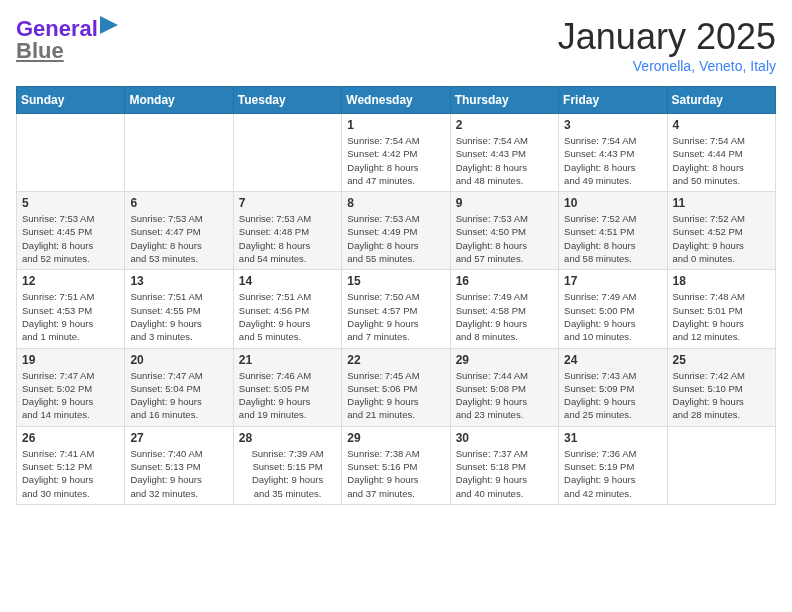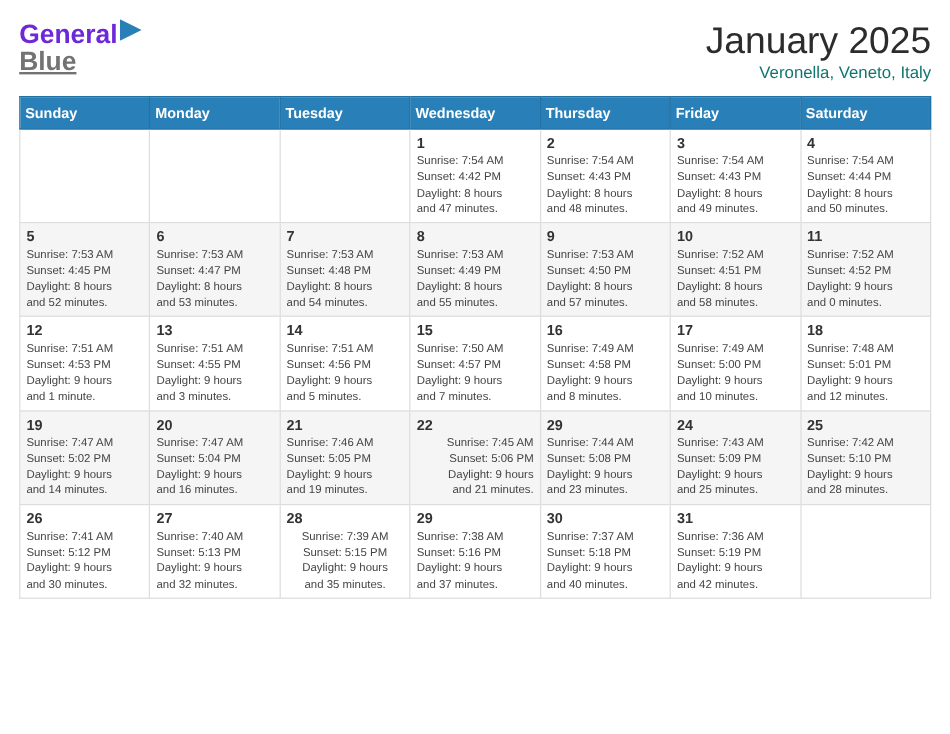--- a/index.html
+++ b/index.html
@@ -20,27 +20,27 @@
       display: flex;
       flex-direction: column;
       align-items: flex-start;
     }
     .logo-general { color: #2c3e6b; }
     .logo-blue { color: #2980b9; }
     .title-block {
       text-align: right;
     }
     .title-block h1 {
-      font-size: 31px;
+      font-size: 36px;
       color: #2c2c2c;
       font-weight: normal;
     }
     .title-block h2 {
       font-size: 14px;
-      color: #0f766e;
+      color: #3b82f6;
       font-weight: normal;
     }
     .calendar {
       width: 100%;
       border-collapse: collapse;
       border: 1px solid #ccc;
     }
     .calendar th {
       background: #2980b9;
       color: #fff;
@@ -268,21 +268,21 @@
         </td>
         <td>
           <span class="day-number">21</span>
           <div class="day-info" style="white-space: pre-line;">Sunrise: 7:46 AM
 Sunset: 5:05 PM
 Daylight: 9 hours
 and 19 minutes.</div>
         </td>
         <td>
           <span class="day-number">22</span>
-          <div class="day-info" style="white-space: pre-line; text-align: right;">Sunrise: 7:45 AM
+          <div class="day-info" style="white-space: pre-line;">Sunrise: 7:45 AM
 Sunset: 5:06 PM
 Daylight: 9 hours
 and 21 minutes.</div>
         </td>
         <td>
           <span class="day-number">29</span>
           <div class="day-info" style="white-space: pre-line;">Sunrise: 7:44 AM
 Sunset: 5:08 PM
 Daylight: 9 hours
 and 23 minutes.</div>

